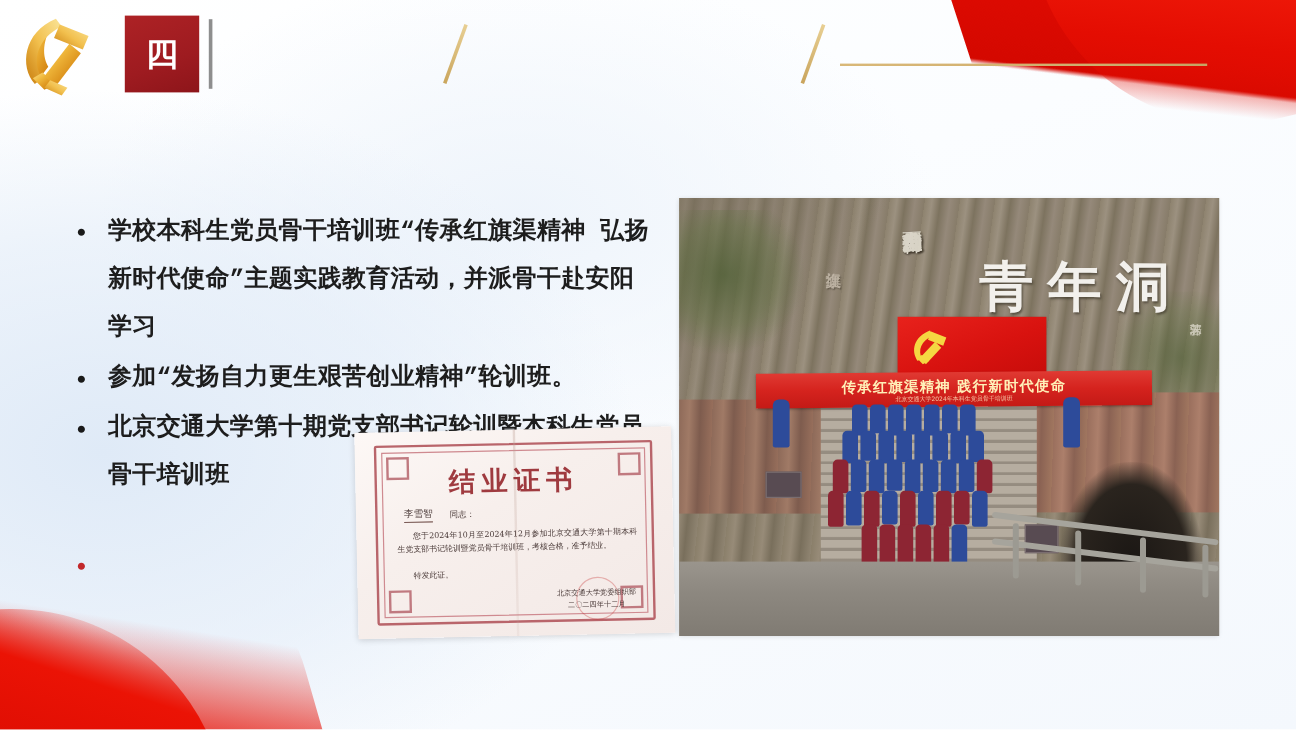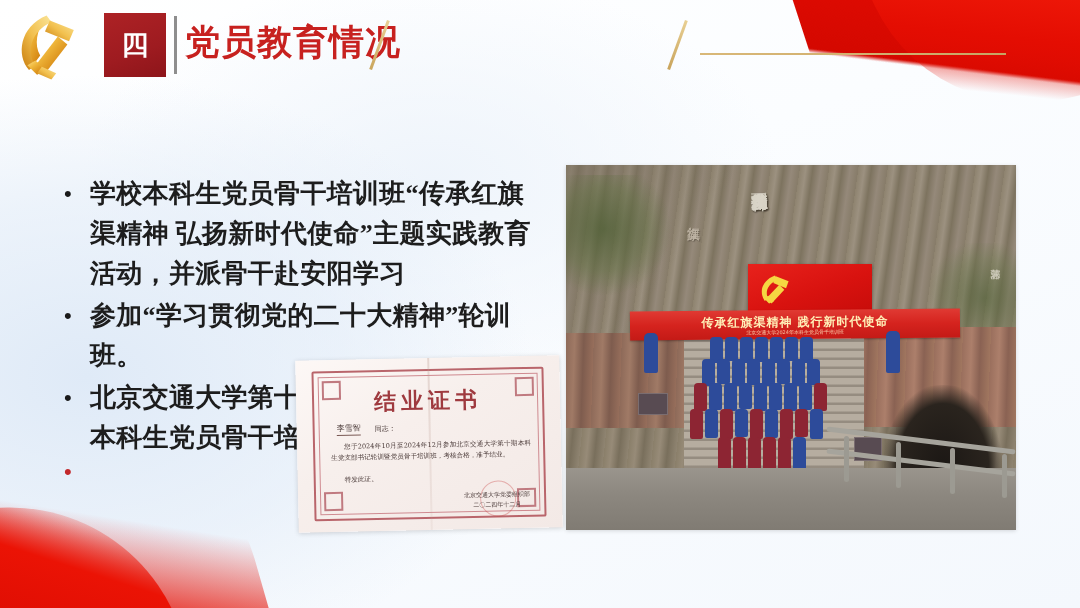--- a/index.html
+++ b/index.html
@@ -169,25 +169,25 @@
     flex: 0 0 auto;
     width: 26px;
     font-size: 22px;
     line-height: 40px;
     color: #1a1a1a;
     text-align: left;
     padding-left: 6px;
   }
   .btext {
     flex: 1 1 auto;
-    font-size: 26px;
+    font-size: 20px;
     line-height: 40px;
     font-weight: bold;
     color: #1d1d1d;
-    font-family: Liberation Serif, serif;
+    font-family: Liberation Mono, monospace;
     letter-spacing: 0.3px;
   }
   .total-row {
     position: absolute;
     left: 58px;
     top: 455px;
     display: flex;
     align-items: flex-start;
   }
   .total-row .dot { color: #c2282b; line-height: 34px; }
@@ -576,38 +576,37 @@
         <path d="M30 84 L48 92 L54 84 L36 76 Z" fill="url(#gold2)"></path>
       </svg>
     </div>
 
     <div class="num-box">
       <span>四</span>
     </div>
 
     <div class="vbar"></div>
 
-    <div class="title-main">党员教育情况</div>
 
     <div class="slash1"></div>
 
 
     <div class="slash2"></div>
 
     <div class="gold-line"></div>
   </div>
 
   <div class="bullets">
     <div class="bullet-row">
       <div class="dot">•</div>
       <div class="btext">学校本科生党员骨干培训班“传承红旗渠精神 弘扬新时代使命”主题实践教育活动，并派骨干赴安阳学习</div>
     </div>
     <div class="bullet-row">
       <div class="dot">•</div>
-      <div class="btext">参加“学习贯彻党的二十大精神”轮训班。</div>
+      <div class="btext">参加“发扬自力更生艰苦创业精神”轮训班。</div>
     </div>
     <div class="bullet-row">
       <div class="dot">•</div>
       <div class="btext">北京交通大学第十期党支部书记轮训暨本科生党员骨干培训班</div>
     </div>
   </div>
 
   <div class="total-row">
     <div class="dot">•</div>
   </div>
@@ -633,20 +632,21 @@
   </div>
 
   <div class="photo">
     <div class="cliff"></div>
     <div class="cliff-lower"></div>
     <div class="foliage-l"></div>
     <div class="foliage-r"></div>
 
     <div class="carve-col">发扬自力更生艰苦创业精神</div>
     <div class="carve-col2">红旗渠</div>
+    <div class="carve-qingnian">青年洞</div>
     <div class="carve-sign">郭沫若</div>
 
     <div class="party-flag">
       <svg class="flag-sickle" viewBox="0 0 40 40">
         <path d="M8 34 C1 24 4 10 20 4 L23 9 C11 14 8 24 12 31 Z" fill="#f5d742"></path>
         <path d="M7 31 L13 37 L19 34 L12 28 Z" fill="#f5d742"></path>
         <path d="M21 5 L36 11 L33 19 L18 13 Z" fill="#f5d742"></path>
         <path d="M25 15 L31 21 L16 37 L10 31 Z" fill="#f5d742"></path>
       </svg>
     </div>

